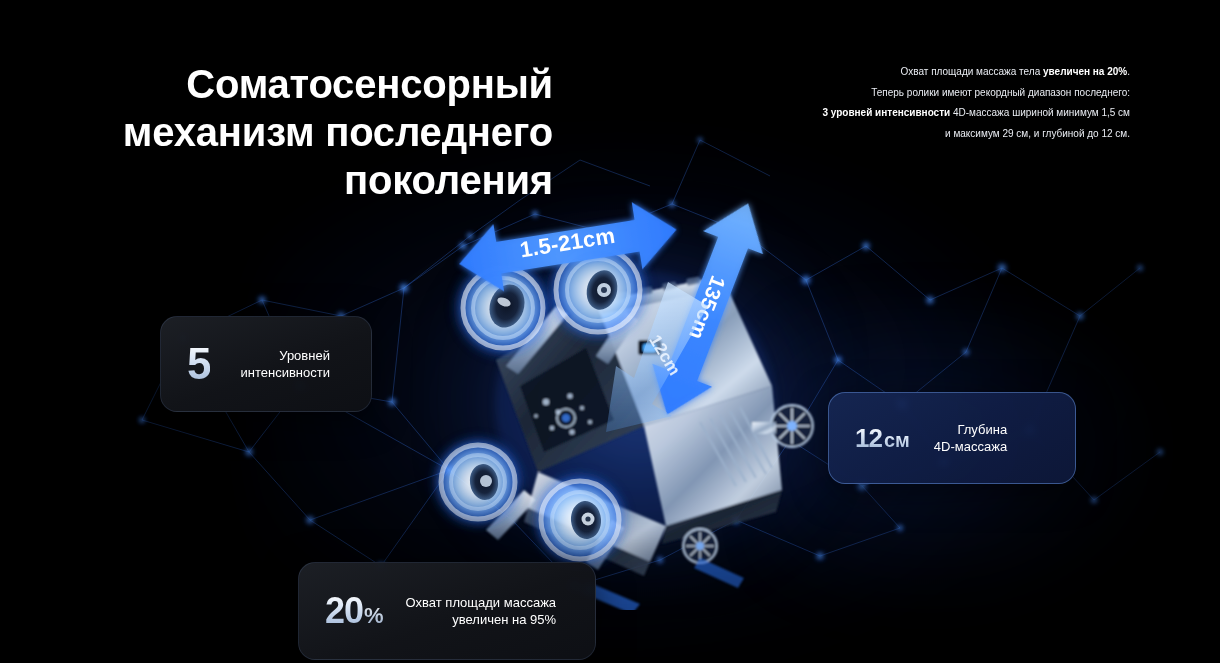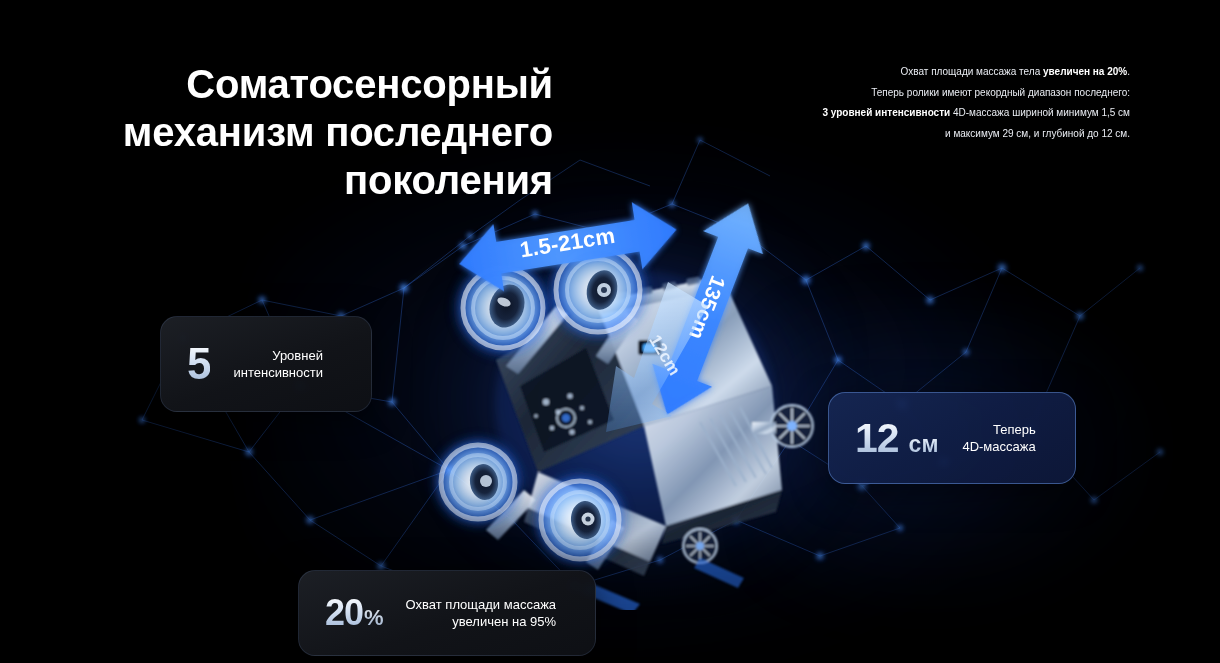--- a/index.html
+++ b/index.html
@@ -138,30 +138,30 @@
     color:#fff;
     font-size:13px;
     line-height:17.5px;
     font-weight:500;
     white-space:pre-line;
   }
 
   
   #card-levels{ left:160px; top:316px; width:212px; height:96px; }
   #card-levels .num{ font-size:44px; }
-  #card-levels .lbl{ margin-left:23px; }
+  #card-levels .lbl{ margin-left:30px; }
 
   
   #card-depth{ left:828px; top:392px; width:248px; height:92px; }
-  #card-depth .num{ font-size:41px; }
-  #card-depth .unit{ font-size:23px; margin-left:10px; }
+  #card-depth .num{ font-size:26px; }
+  #card-depth .unit{ font-size:20px; margin-left:2px; }
   #card-depth .lbl{ margin-left:24px; }
 
   
-  #card-coverage{ left:298px; top:562px; width:298px; height:86px;margin-top:8px; }
+  #card-coverage{ left:298px; top:562px; width:298px; height:98px; }
   #card-coverage .num{ font-size:36px; }
   #card-coverage .unit{ font-size:22px; margin-left:1px; opacity:.92; }
   #card-coverage .lbl{ margin-left:22px; }
 
   .num-wrap{ display:flex; align-items:baseline; }
 </style>
 </head>
 <body>
 
 <div id="stage">
@@ -474,21 +474,21 @@
     </div>
     <div class="lbl">Уровней
 интенсивности</div>
   </div>
 
   <div class="card card-blue" id="card-depth">
     <div class="num-wrap">
       <span class="num">12</span>
       <span class="unit">см</span>
     </div>
-    <div class="lbl">Теперь
+    <div class="lbl">Глубина
 4D-массажа</div>
   </div>
 
   <div class="card card-dark" id="card-coverage">
     <div class="num-wrap">
       <span class="num">20</span>
       <span class="unit">%</span>
     </div>
     <div class="lbl">Охват площади массажа
 увеличен на 95%</div>

